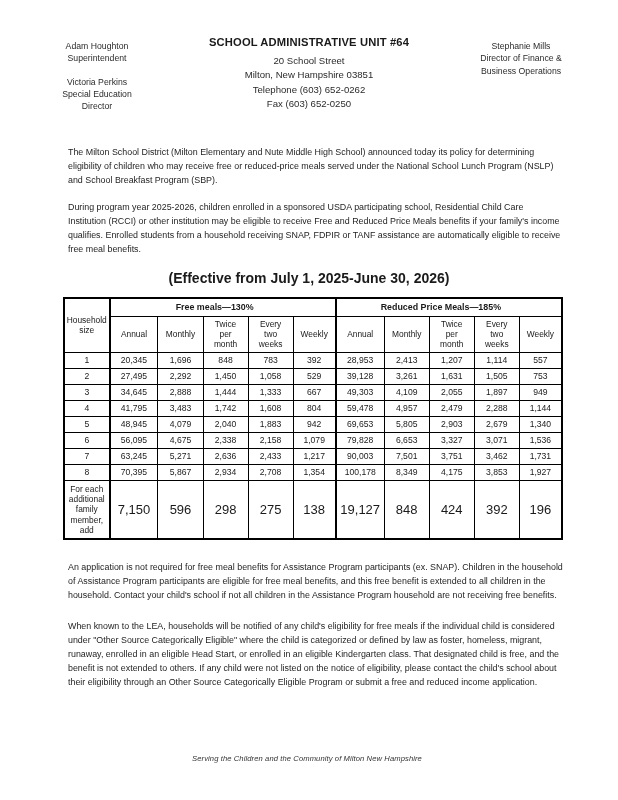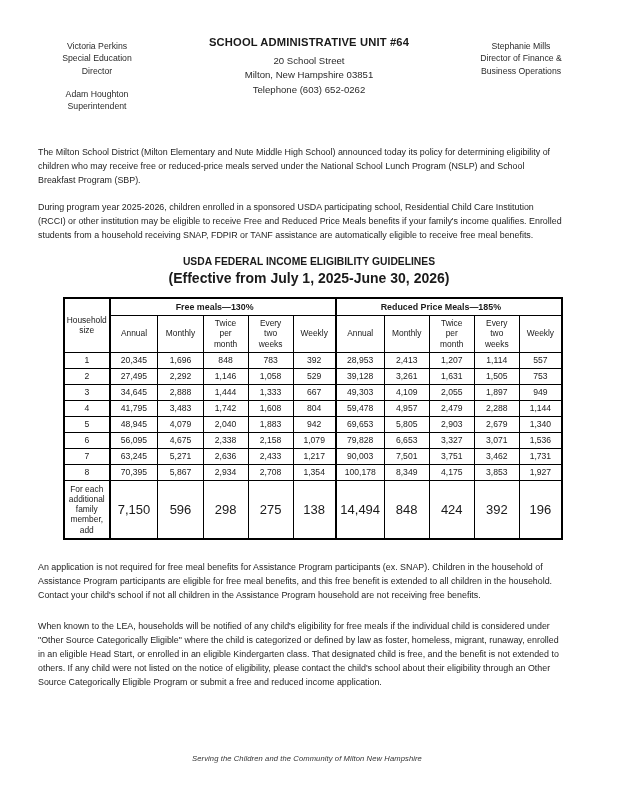--- a/index.html
+++ b/index.html
@@ -52,21 +52,21 @@
     letter-spacing: 0.15px;
     margin-bottom: 3px;
   }
   .lh-line {
     font-size: 9.6px;
     color: #2b2b2b;
   }
 
   
   .body-wrap {
-    padding: 0 55px 0 38px;
+    padding: 0 55px 0 68px;
     box-sizing: border-box;
   }
   p.para {
     font-size: 8.9px;
     line-height: 1.58;
     margin: 0 0 13px 0;
     color: #1e1e1e;
     text-align: left;
   }
   .spacer-top { height: 32px; }
@@ -159,56 +159,56 @@
 </style>
 </head>
 <body>
 
 <div class="page">
 
   <div class="letterhead">
 
     <div class="lh-left">
       <div class="lh-block">
+        <div>Adam Houghton</div>
+        <div>Superintendent</div>
+      </div>
+      <div class="lh-block">
         <div>Victoria Perkins</div>
         <div>Special Education</div>
         <div>Director</div>
-      </div>
-      <div class="lh-block">
-        <div>Adam Houghton</div>
-        <div>Superintendent</div>
       </div>
     </div>
 
     <div class="lh-center">
       <div class="lh-title">SCHOOL ADMINISTRATIVE UNIT #64</div>
       <div class="lh-line">20 School Street</div>
       <div class="lh-line">Milton, New Hampshire 03851</div>
       <div class="lh-line">Telephone (603) 652-0262</div>
+      <div class="lh-line">Fax (603) 652-0250</div>
     </div>
 
     <div class="lh-right">
       <div class="lh-block">
         <div>Stephanie Mills</div>
         <div>Director of Finance &amp;</div>
         <div>Business Operations</div>
       </div>
     </div>
 
   </div>
 
   <div class="spacer-top"></div>
 
   <div class="body-wrap">
     <p class="para">The Milton School District (Milton Elementary and Nute Middle High School) announced today its policy for determining eligibility of children who may receive free or reduced-price meals served under the National School Lunch Program (NSLP) and School Breakfast Program (SBP).</p>
     <p class="para">During program year 2025-2026, children enrolled in a sponsored USDA participating school, Residential Child Care Institution (RCCI) or other institution may be eligible to receive Free and Reduced Price Meals benefits if your family's income qualifies. Enrolled students from a household receiving SNAP, FDPIR or TANF assistance are automatically eligible to receive free meal benefits.</p>
   </div>
 
   <div class="tbl-heading">
-    <div class="l1">USDA FEDERAL INCOME ELIGIBILITY GUIDELINES</div>
     <div class="l2">(Effective from July 1, 2025-June 30, 2026)</div>
   </div>
 
   <div class="table-wrap">
     <table class="fig">
       <colgroup>
         <col class="c-size">
           <col class="c-ann">
           <col class="c-mon">
           <col class="c-twice">
@@ -271,21 +271,21 @@
           <td class="numcell">2,413</td>
           <td class="numcell">1,207</td>
           <td class="numcell">1,114</td>
           <td class="numcell outer-r">557</td>
         </tr>
 
         <tr>
           <td class="sizecell outer-l sep-right">2</td>
           <td class="numcell">27,495</td>
           <td class="numcell">2,292</td>
-          <td class="numcell">1,146</td>
+          <td class="numcell">1,450</td>
           <td class="numcell">1,058</td>
           <td class="numcell sep-right">529</td>
           <td class="numcell">39,128</td>
           <td class="numcell">3,261</td>
           <td class="numcell">1,631</td>
           <td class="numcell">1,505</td>
           <td class="numcell outer-r">753</td>
         </tr>
 
         <tr>
@@ -377,21 +377,21 @@
             <span>For each</span><br>
             <span>additional</span><br>
             <span>family</span><br>
             <span>member, add</span>
           </td>
           <td class="eachrow-num thick-bottom">7,150</td>
           <td class="eachrow-num thick-bottom">596</td>
           <td class="eachrow-num thick-bottom">298</td>
           <td class="eachrow-num thick-bottom">275</td>
           <td class="eachrow-num sep-right thick-bottom">138</td>
-          <td class="eachrow-num thick-bottom">14,494</td>
+          <td class="eachrow-num thick-bottom">19,127</td>
           <td class="eachrow-num thick-bottom">848</td>
           <td class="eachrow-num thick-bottom">424</td>
           <td class="eachrow-num thick-bottom">392</td>
           <td class="eachrow-num outer-r thick-bottom">196</td>
         </tr>
 
       </tbody>
     </table>
   </div>
 

